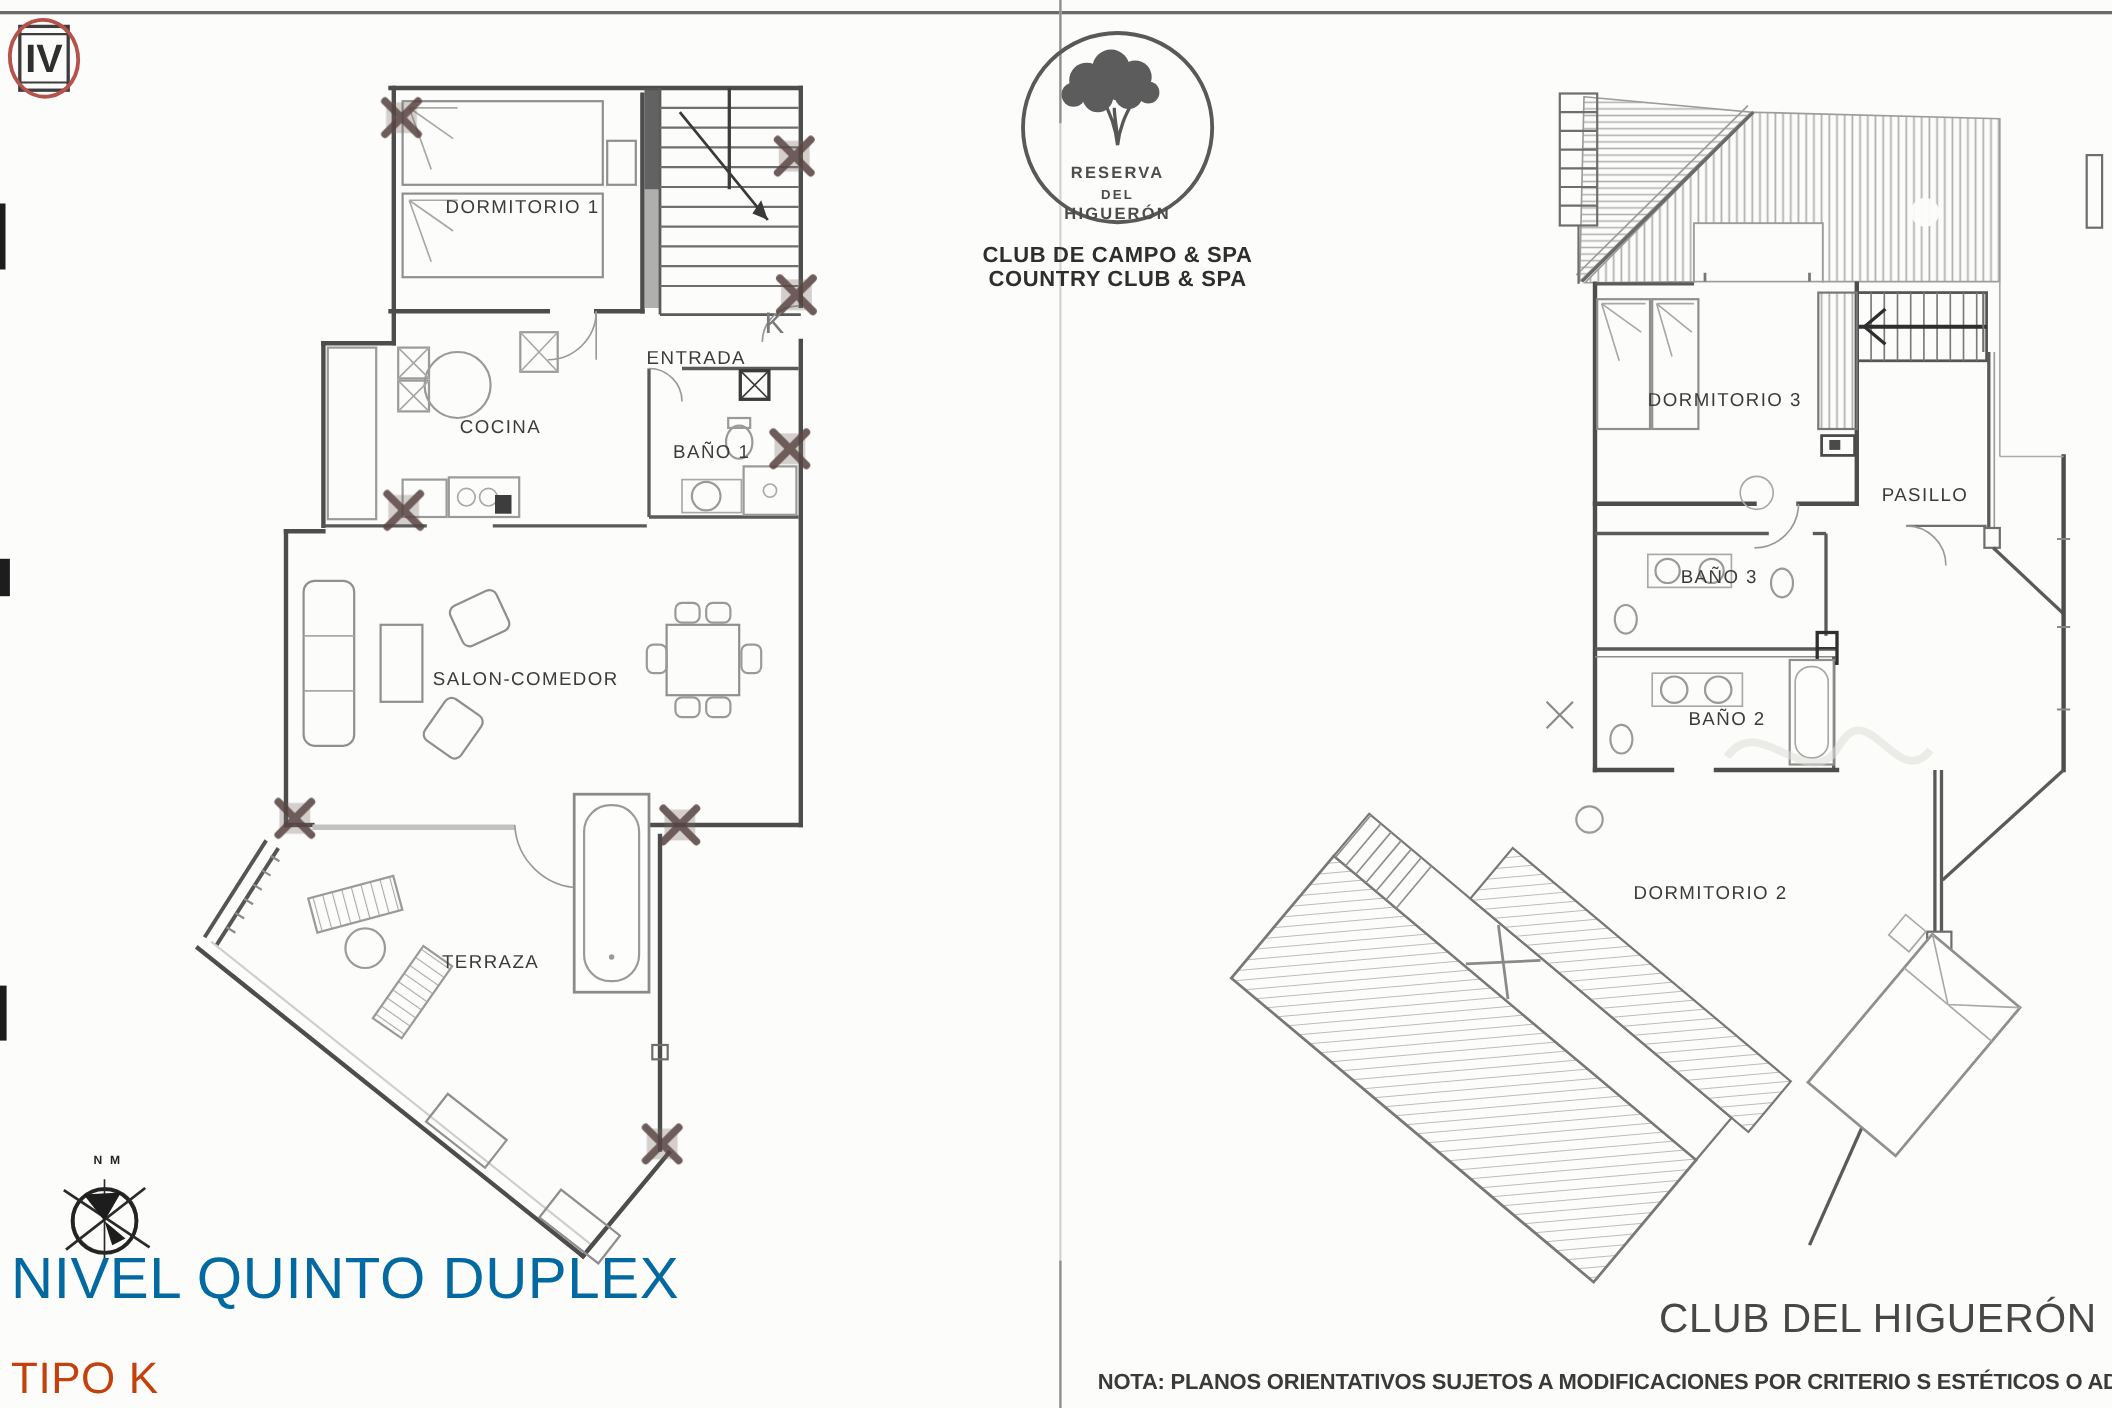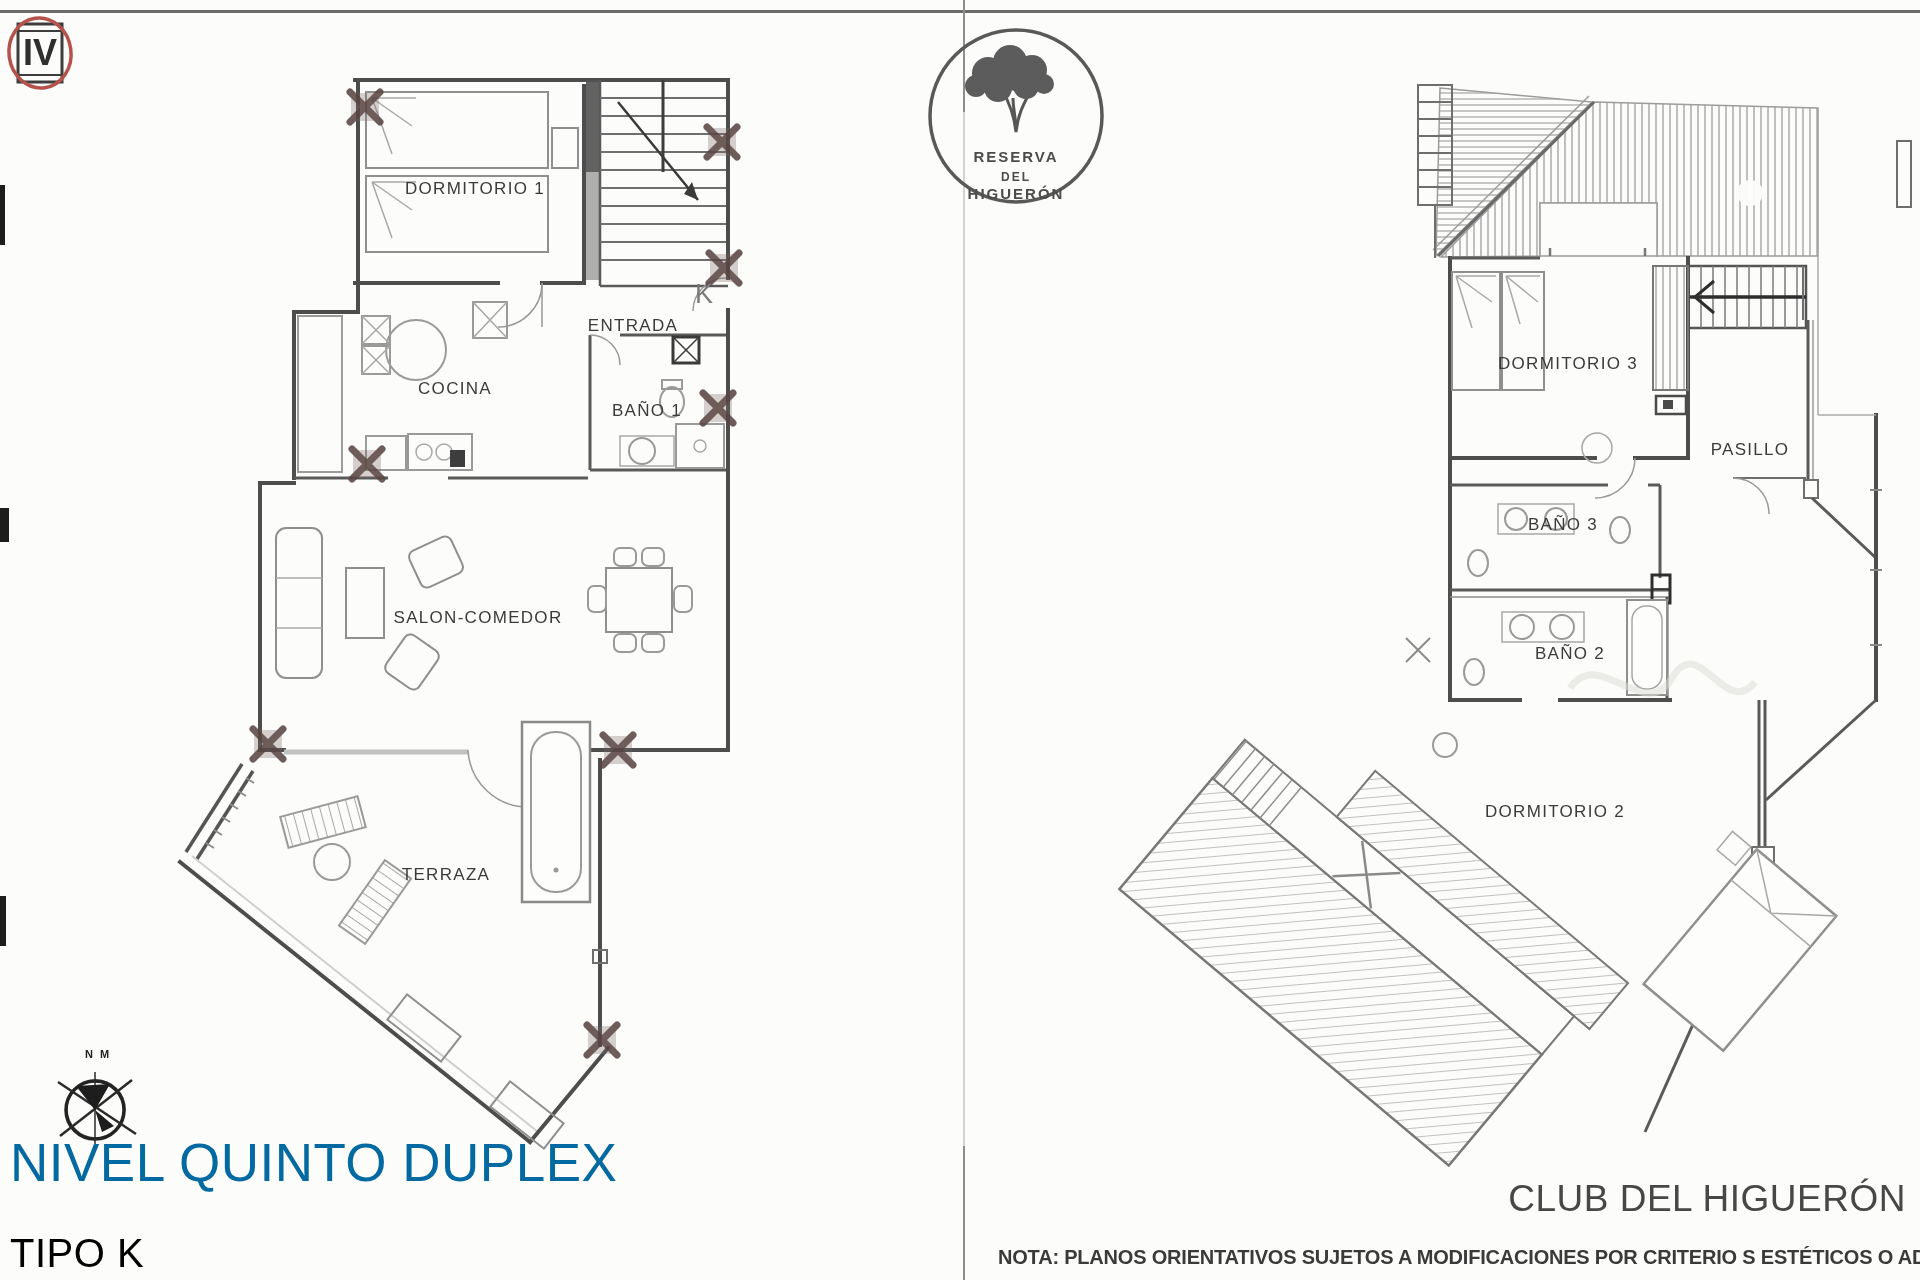--- a/index.html
+++ b/index.html
@@ -6,21 +6,21 @@
   .canvas{position:relative;width:1920px;height:1280px;background:#fcfcfa;overflow:hidden;
           font-family:"Liberation Sans", sans-serif;color:#3a3a3a;}
   .abs{position:absolute;}
   .top-rule{top:10px;left:0;width:1920px;height:3px;background:#6b6b6b;}
   .divider{left:963px;top:0;width:2px;height:1280px;background:#d2d2cf;}
   .divider-dark-top{left:963px;top:0;width:2px;height:112px;background:#8e8e8c;}
   .divider-dark-bottom{left:963px;top:1146px;width:2px;height:134px;background:#8e8e8c;}
   .club-lines{left:856px;top:221px;width:320px;text-align:center;line-height:22px;
               font-size:20px;font-weight:bold;letter-spacing:.6px;color:#2e2e2e;}
   .title-1{left:10px;top:1132px;font-size:53px;color:#0369a1;letter-spacing:.5px;}
-  .title-2{left:10px;top:1231px;font-size:40px;color:#000000;letter-spacing:.5px;}
+  .title-2{left:10px;top:1231px;font-size:40px;color:#c2410c;letter-spacing:.5px;}
   .title-right{right:14px;top:1178px;font-size:37px;color:#474747;letter-spacing:.5px;}
   .note{left:998px;top:1246px;font-size:20px;font-weight:bold;color:#3a3a3a;
         letter-spacing:-0.2px;white-space:nowrap;}
   .edge-mark{background:#1d1d1d;}
   svg text{font-family:"Liberation Sans", sans-serif;}
   .roomlabel{font-size:17px;letter-spacing:1.3px;fill:#3b3b3b;}
   .wall{stroke:#4d4d4d;stroke-width:4;fill:none;stroke-linecap:square;}
   .wall3{stroke:#5a5a5a;stroke-width:3;fill:none;}
   .wall2{stroke:#6e6e6e;stroke-width:2;fill:none;}
   .lite{stroke:#9a9a9a;stroke-width:2;fill:none;}
@@ -60,20 +60,24 @@
         <circle cx="118" cy="60" r="14"></circle>
       <circle cx="146" cy="58" r="13"></circle>
         <circle cx="96" cy="58" r="11"></circle>
       <circle cx="164" cy="56" r="10"></circle>
         <circle cx="136" cy="50" r="13"></circle>
     </g>
     <text x="136" y="134" text-anchor="middle" font-size="15" font-weight="bold" letter-spacing="2" fill="#4c4c4c">RESERVA</text>
     <text x="136" y="153" text-anchor="middle" font-size="12" font-weight="bold" letter-spacing="2" fill="#4c4c4c">DEL</text>
     <text x="136" y="171" text-anchor="middle" font-size="15" font-weight="bold" letter-spacing="2" fill="#4c4c4c">HIGUERÓN</text>
   </svg>
+  <div class="abs club-lines">
+    <div>CLUB DE CAMPO &amp; SPA</div>
+    <div>COUNTRY CLUB &amp; SPA</div>
+  </div>
 
   <svg class="abs" style="left:150px;top:50px" width="640" height="1130" viewBox="0 0 640 1130">
     <defs>
       <pattern id="stripeP" width="9" height="9" patternUnits="userSpaceOnUse">
         <line x1="0" y1="0" x2="0" y2="9" stroke="#a8a8a8" stroke-width="2"></line>
       </pattern>
     </defs>
 
     <g>
       <path class="wall" d="M205,30 H578"></path>

